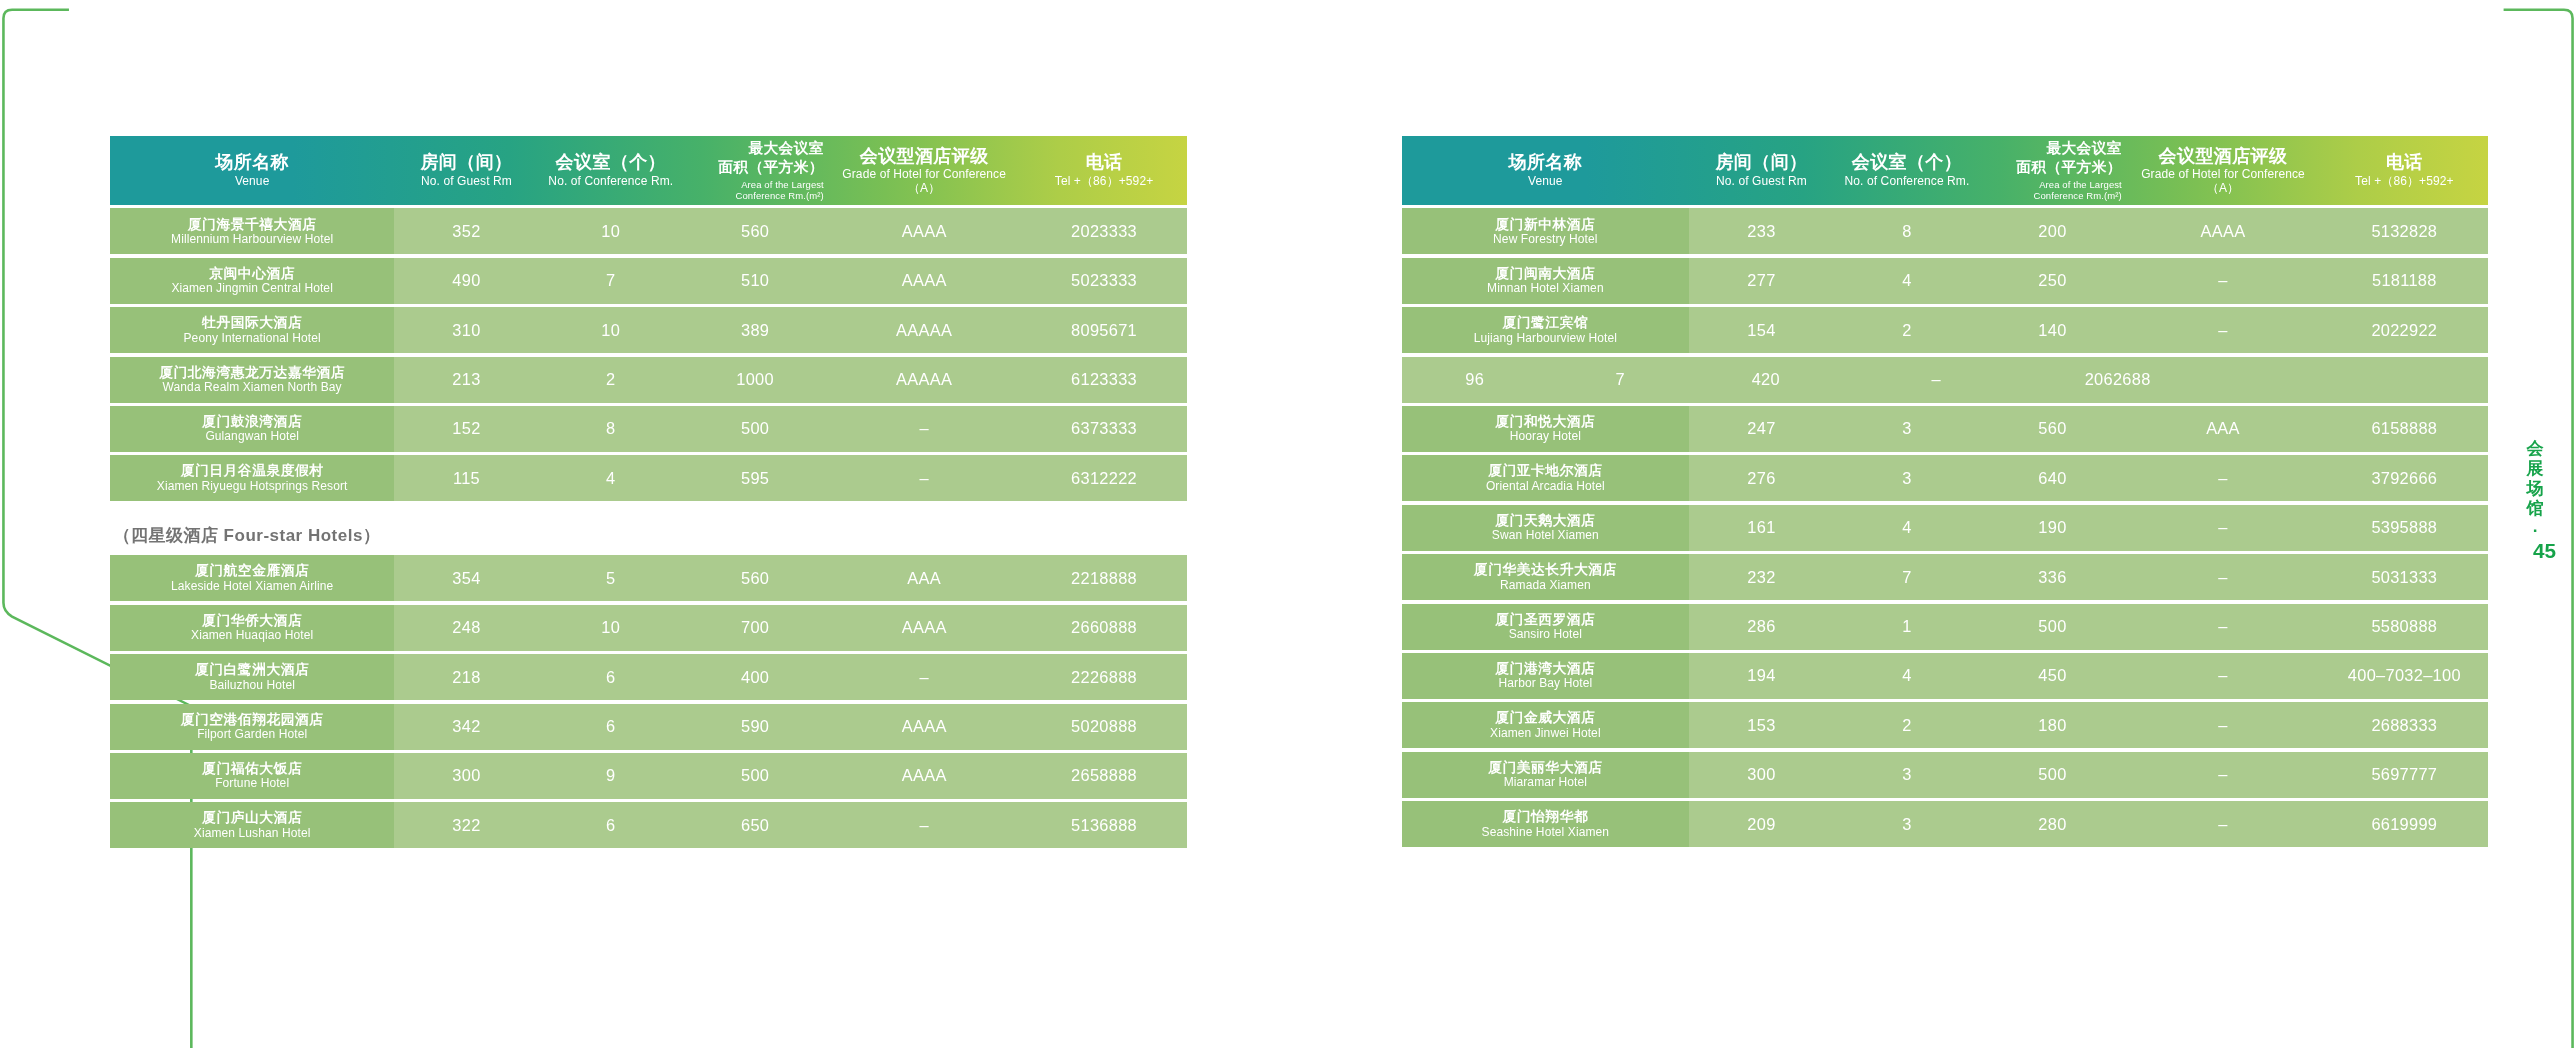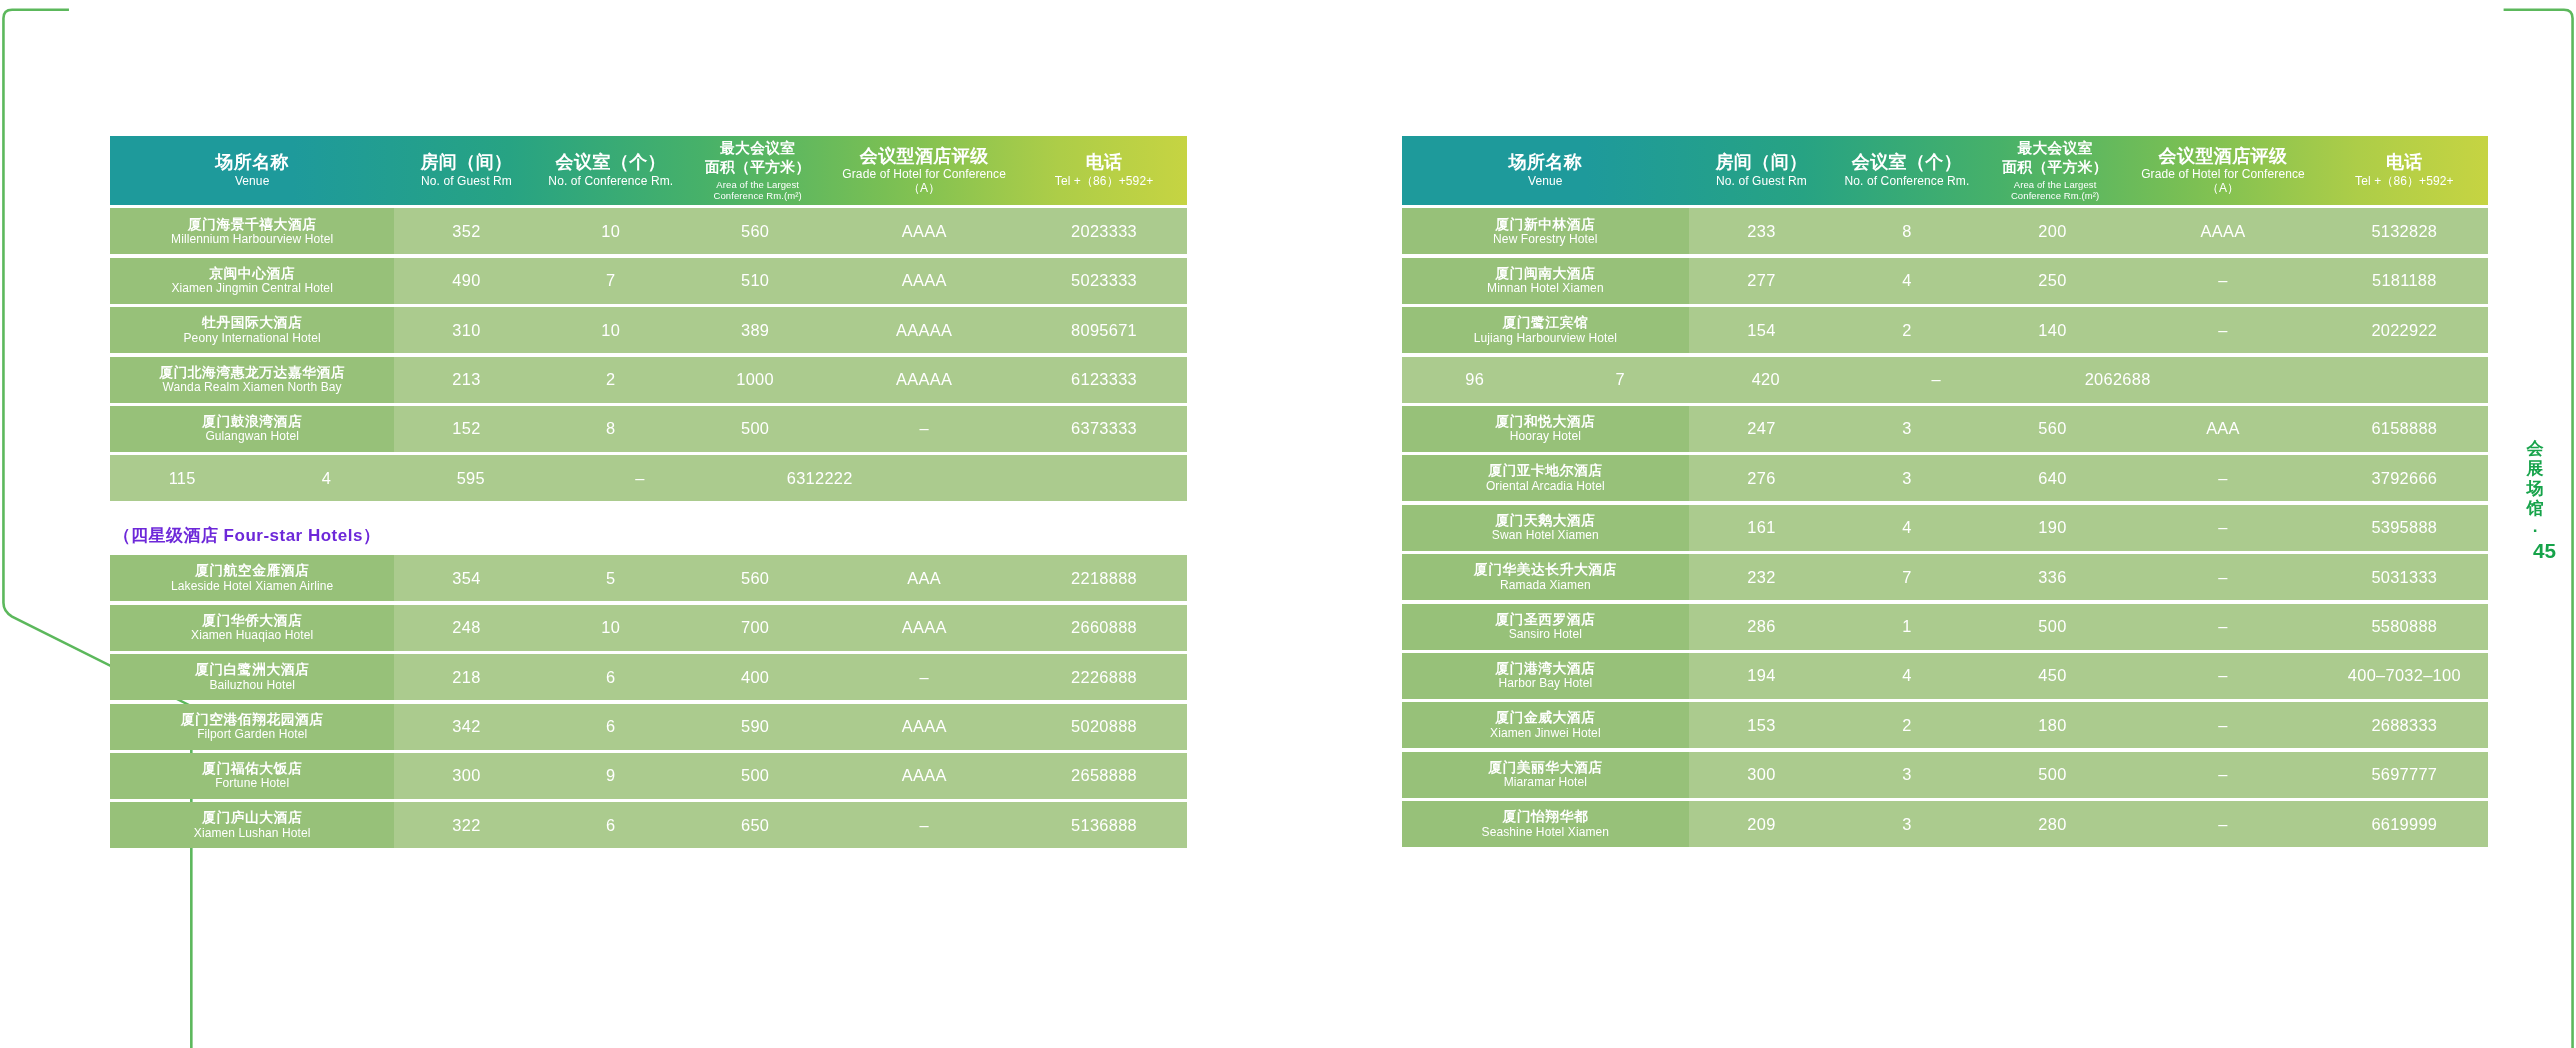--- a/index.html
+++ b/index.html
@@ -68,21 +68,21 @@
     margin-bottom: 2.6px;
   }
   .hcell .en {
     display: block;
     font-size: 12px;
     font-weight: normal;
     letter-spacing: 0.1px;
   }
   
   .hcell.area {
-    text-align: center;
+    text-align: right;
     padding-left: 8.6px;
   }
   .hcell.area .cn {
     font-size: 14.7px;
     line-height: 1.22;
     margin-bottom: 1.7px;
   }
   .hcell.area .en {
     font-size: 9.5px;
     line-height: 1.18;
@@ -132,21 +132,21 @@
   .cell.venue .en {
     font-size: 12px;
     font-weight: normal;
     letter-spacing: 0.1px;
     white-space: nowrap;
   }
 
   
   .group-caption {
     margin: 22.4px 0 8.6px 3.4px;
-    color: #6d28d9;
+    color: #737373;
     font-size: 17px;
     font-weight: bold;
     letter-spacing: 0.5px;
   }
 
   
   .page-tab {
     position: absolute;
     left: 2515px;
     top: 431px;
@@ -262,20 +262,24 @@
             <span class="cn">厦门鼓浪湾酒店</span>
             <span class="en">Gulangwan Hotel</span>
           </div>
           <div class="cell c-rooms">152</div>
           <div class="cell c-conf">8</div>
           <div class="cell c-area">500</div>
           <div class="cell c-grade">–</div>
           <div class="cell c-tel">6373333</div>
         </div>
         <div class="row">
+          <div class="cell venue c-venue">
+            <span class="cn">厦门日月谷温泉度假村</span>
+            <span class="en">Xiamen Riyuegu Hotsprings Resort</span>
+          </div>
           <div class="cell c-rooms">115</div>
           <div class="cell c-conf">4</div>
           <div class="cell c-area">595</div>
           <div class="cell c-grade">–</div>
           <div class="cell c-tel">6312222</div>
         </div>
       </div>
 
     <div class="group-caption">（四星级酒店 Four-star Hotels）</div>
 

